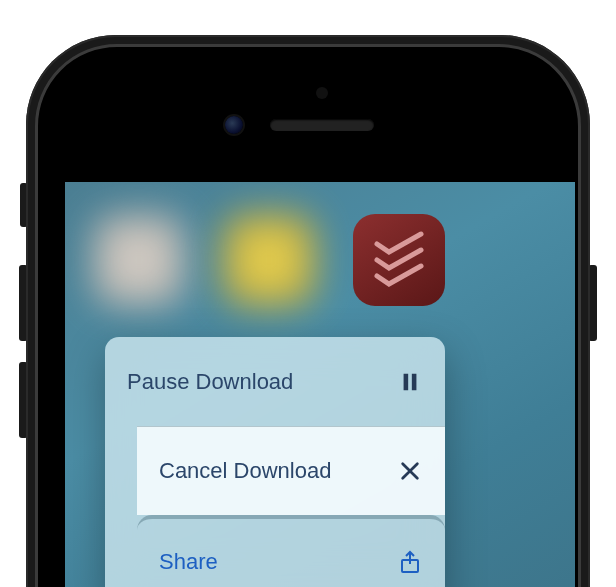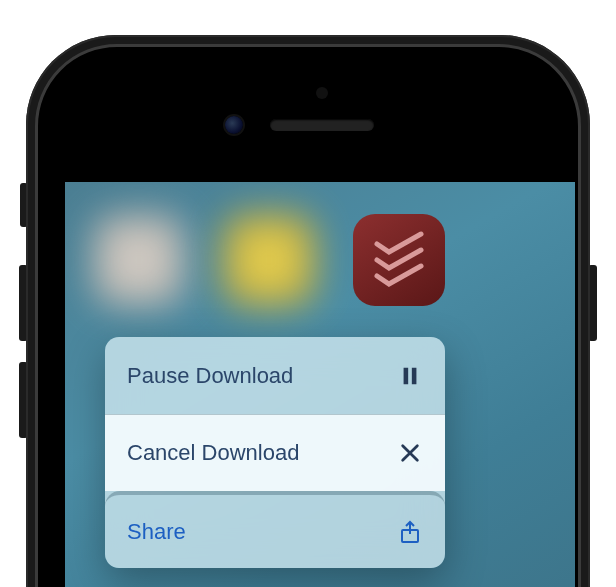--- a/index.html
+++ b/index.html
@@ -104,26 +104,26 @@
     overflow: hidden;
     background: rgba(210, 235, 242, 0.78);
     backdrop-filter: blur(20px);
     box-shadow: 0 14px 40px rgba(0,0,0,0.3);
   }
   .menu-item {
     display: flex;
     align-items: center;
     justify-content: space-between;
     padding: 8px 22px;
-    height: 77px;
+    height: 89px;
     font-size: 22px;
     color: #2b466a;
     cursor: pointer;
   }
-  .menu-item + .menu-item { border-top: 1px solid rgba(120,150,160,0.5); }
+  .menu-item + .menu-item { border-top: 1px solid rgba(120,150,160,0.5); margin-left: 32px; }
   .menu-item.highlight {
     background: rgba(245, 252, 254, 0.9);
   }
   .menu-item.share {
     border-top: 4px solid rgba(90,125,140,0.5);
     color: #1d5fc2;
     border-radius: 15px;
   }
   .menu-item.share .menu-icon { color: #1d5fc2; }
   .menu-icon {

